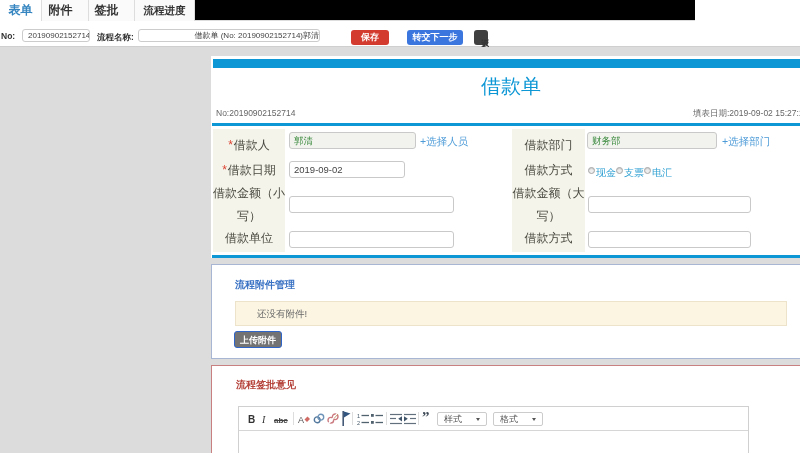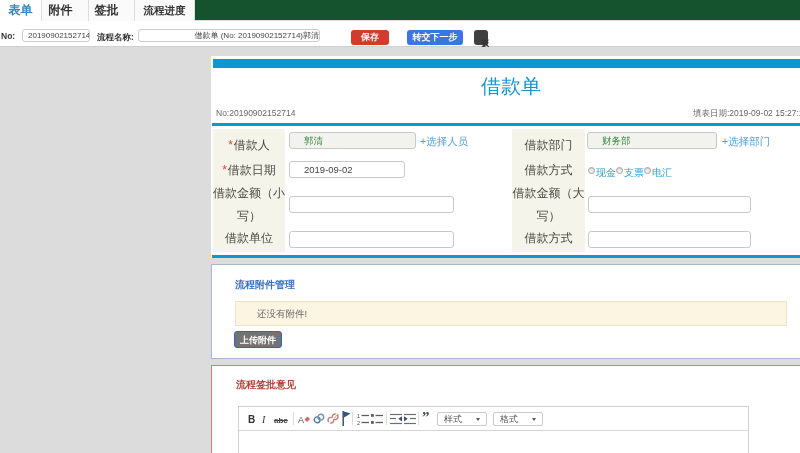--- a/index.html
+++ b/index.html
@@ -2,21 +2,21 @@
 <html><head>
 <meta charset="utf-8">
 <style>
 * { margin:0; padding:0; box-sizing:border-box; }
 html,body { width:800px; height:453px; overflow:hidden; background:#fff;
   font-family:"Liberation Sans", sans-serif; }
 #stage { position:relative; width:800px; height:453px; overflow:hidden; }
 .abs { position:absolute; }
 
 
-#tabbar { left:0; top:0; width:800px; height:21px; background:#14532d; border-bottom:1px solid #ddd;text-decoration:underline; }
+#tabbar { left:0; top:0; width:695px; height:21px; background:#000000; border-bottom:1px solid #ddd;text-decoration:underline; }
 .tab { position:absolute; top:0; height:21px; font-size:12px; font-weight:bold; color:#333;
   text-align:center; line-height:20px; background:#fafafa; border-left:1px solid #ddd; }
 .tab.active { background:#fff; color:#3585c0; border-left:none; }
 
 
 #toolbar { left:0; top:22px; width:800px; height:25px; background:#fff; border-bottom:1px solid #cfcfcf; }
 #toolbar .lbl { position:absolute; font-size:10px; font-weight:bold; color:#333; top:9px; }
 .tbinput { position:absolute; top:7px; height:13px; border:1px solid #ccc; border-radius:3px;
   font-size:8px; color:#444; line-height:11px; padding-left:5px; background:#fff; overflow:hidden; white-space:nowrap;text-align:right; }
 .tbbtn { position:absolute; top:8px; height:15px; border-radius:3px; font-size:9px; font-weight:bold;
@@ -26,21 +26,21 @@
 #graybg { left:0; top:47px; width:800px; height:406px; background:#dcdcdc; }
 #panel1 { left:211px; top:56px; width:600px; height:202px; background:#fff; }
 #bluebar { left:2px; top:3px; width:596px; height:9px; background:#0d97d5; }
 #ptitle { left:0; top:19px; width:600px; text-align:center; font-size:20px; line-height:23px; color:#0d97d5; }
 #inforow { left:0; top:52px; width:600px; height:14px; font-size:8.5px; color:#666; }
 .blueline { left:1px; width:598px; height:3px; background:#0d97d5; }
 .cream { background:#f4f4ea; }
 .flabel { position:absolute; font-size:12px; color:#4a4a42; text-align:center; line-height:13px; }
 .req { color:#d43; margin-right:1px; }
 .finput { position:absolute; height:17px; border:1px solid #c9c9c9; border-radius:3px; background:#fff;
-  font-size:9.5px; color:#444; line-height:16px; padding-left:14px; }
+  font-size:9.5px; color:#444; line-height:16px; padding-left:4px; }
 .fro { background:#f2f2ef; color:#3a8a3c; }
 .flink { position:absolute; font-size:10.5px; color:#4c9bd8; }
 .radio { position:absolute; width:7px; height:7px; border:1px solid #a5a5a5; border-radius:50%;
   background:#eee; box-shadow:inset 0 1px 1px rgba(0,0,0,.15); }
 .rlbl { position:absolute; font-size:10px; color:#2d9fd2; }
 
 #panel2 { left:211px; top:264px; width:600px; height:95px; background:#fff; border:1px solid #a9b6d3; }
 #p2title { left:23px; top:13px; font-size:10px; font-weight:bold; color:#3b73c4; }
 #beige { left:23px; top:36px; width:552px; height:25px; background:#fbf5e2; border:1px solid #ece3ca;
   font-size:9.5px; color:#666; line-height:23px; padding-left:21px; }

